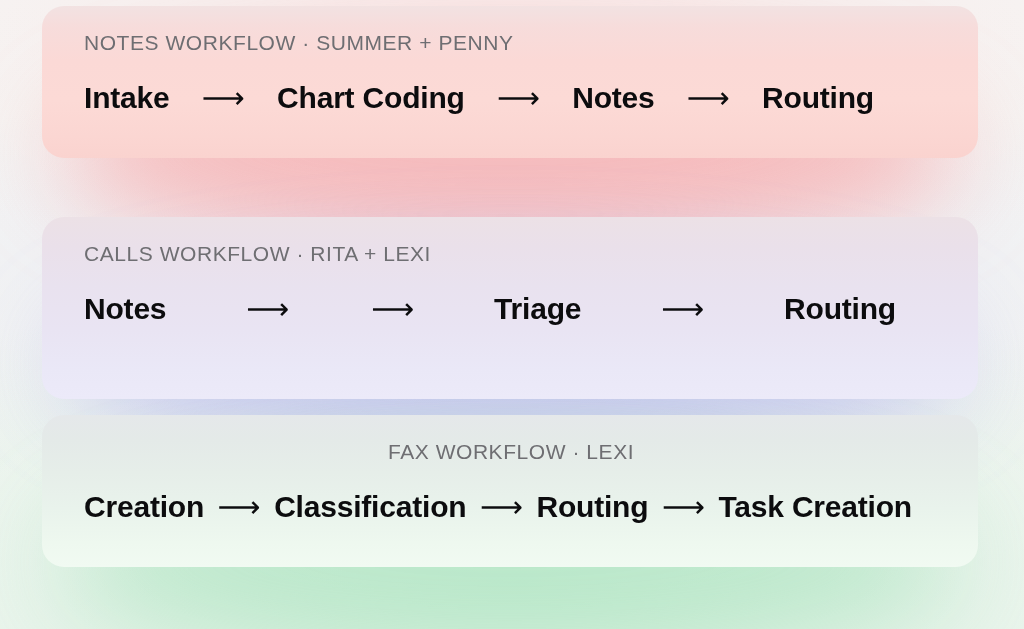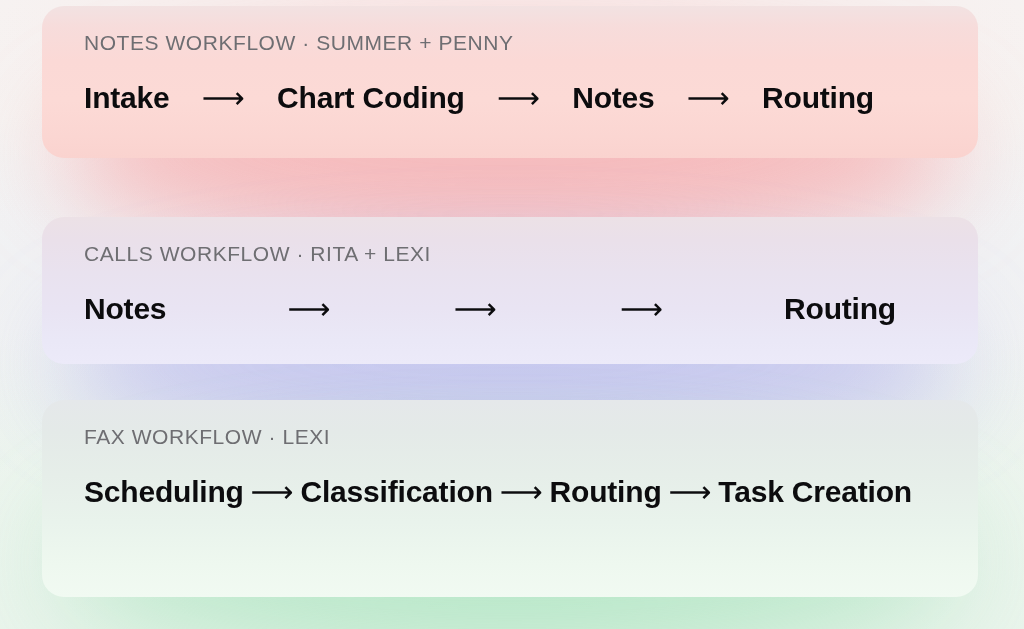--- a/index.html
+++ b/index.html
@@ -76,39 +76,40 @@
     background: linear-gradient(180deg,
         #f2e2e2 0%,
         #f7dcdb 14%,
         #fbd9d6 36%,
         #fcdad6 62%,
         #fbd6d2 86%,
         #fad3cf 100%);
   }
   .card-calls {
     top: 217px;
-    height: 147px;
+    height: 182px;
     background: linear-gradient(180deg,
         #ece1e6 0%,
         #eae0ea 16%,
         #e9e2ef 38%,
         #e9e4f3 62%,
         #eae8f7 84%,
         #eceaf9 100%);
   }
   .card-fax {
-    top: 400px;
-    height: 197px;
+    top: 415px;
+    height: 152px;
     background: linear-gradient(180deg,
         #e5e8ea 0%,
         #e4eae8 16%,
         #e6eee9 38%,
         #e9f3ec 62%,
         #eef8ef 84%,
         #f1faf2 100%);
+    text-align: center;
   }
 
   
   .card-label {
     font-size: 21px;
     line-height: 22px;
     letter-spacing: 0.55px;
     color: #6e6e72;
     font-weight: 400;
     white-space: nowrap;
@@ -168,29 +169,30 @@
         <span class="step">Routing</span>
       </div>
     </section>
 
     <section class="card card-calls">
       <div class="card-label">CALLS WORKFLOW · RITA + LEXI</div>
       <div class="flow">
         <span class="step">Notes</span>
         <span class="arrow">⟶</span>
         <span class="arrow">⟶</span>
+        <span class="step">Triage</span>
         <span class="arrow">⟶</span>
         <span class="step">Routing</span>
       </div>
     </section>
 
     <section class="card card-fax">
       <div class="card-label">FAX WORKFLOW · LEXI</div>
       <div class="flow">
-        <span class="step">Scheduling</span>
+        <span class="step">Creation</span>
         <span class="arrow">⟶</span>
         <span class="step">Classification</span>
         <span class="arrow">⟶</span>
         <span class="step">Routing</span>
         <span class="arrow">⟶</span>
         <span class="step">Task Creation</span>
       </div>
     </section>
 
   </div>

